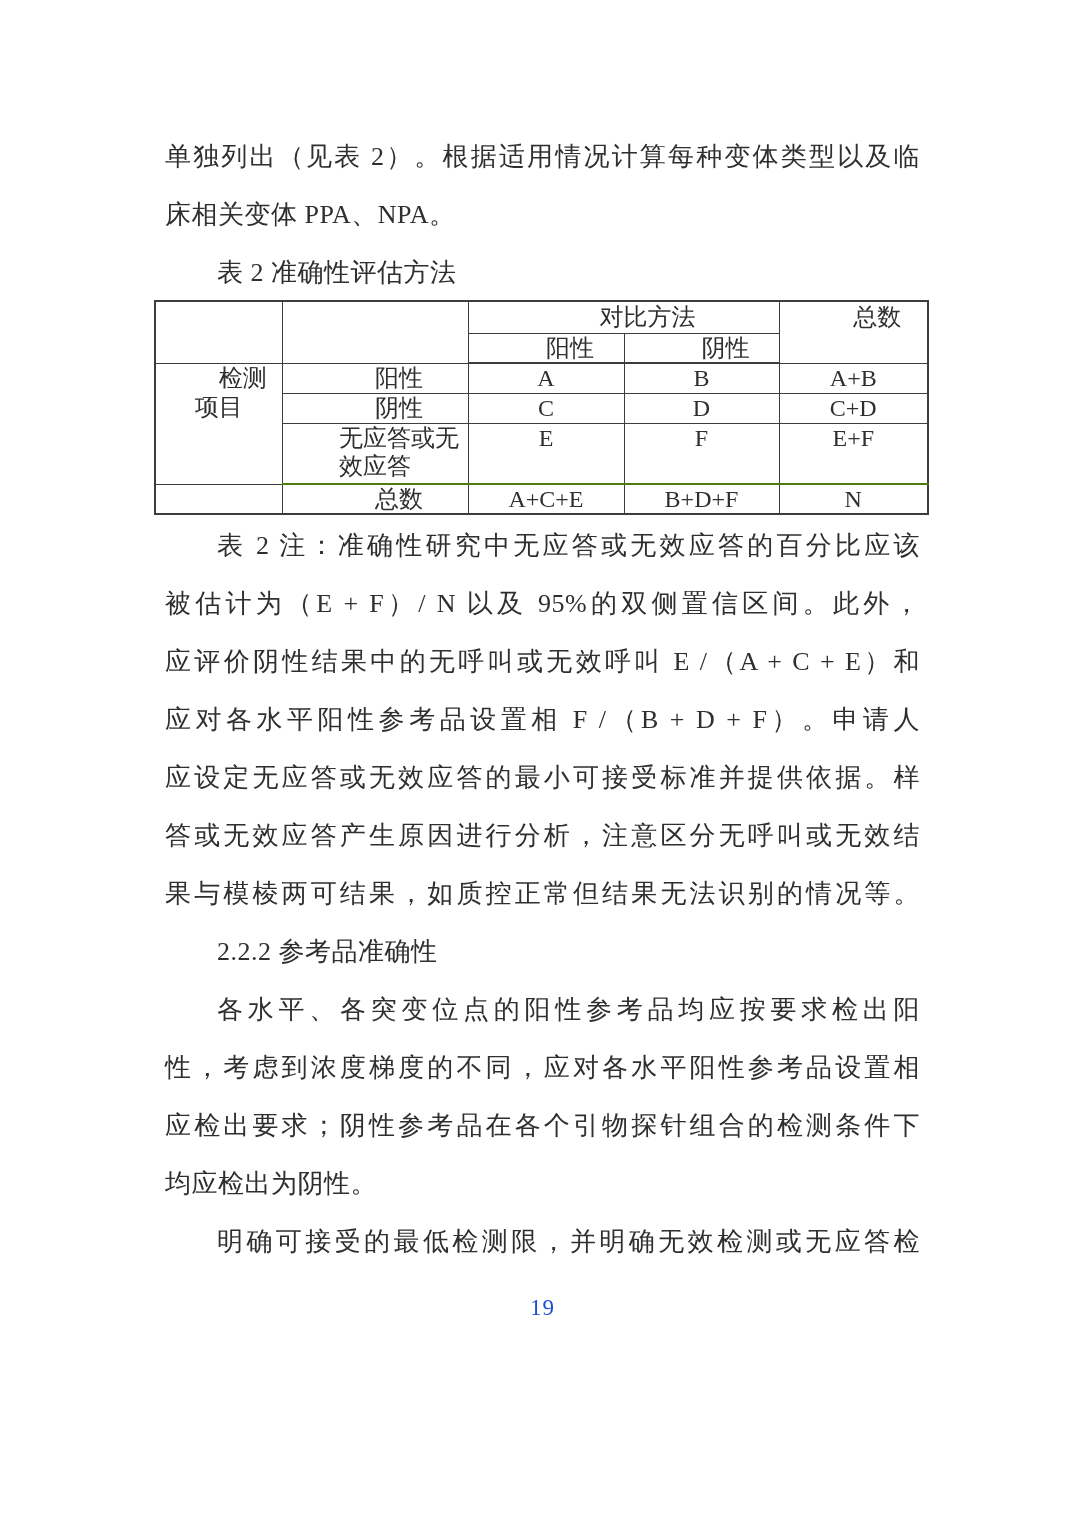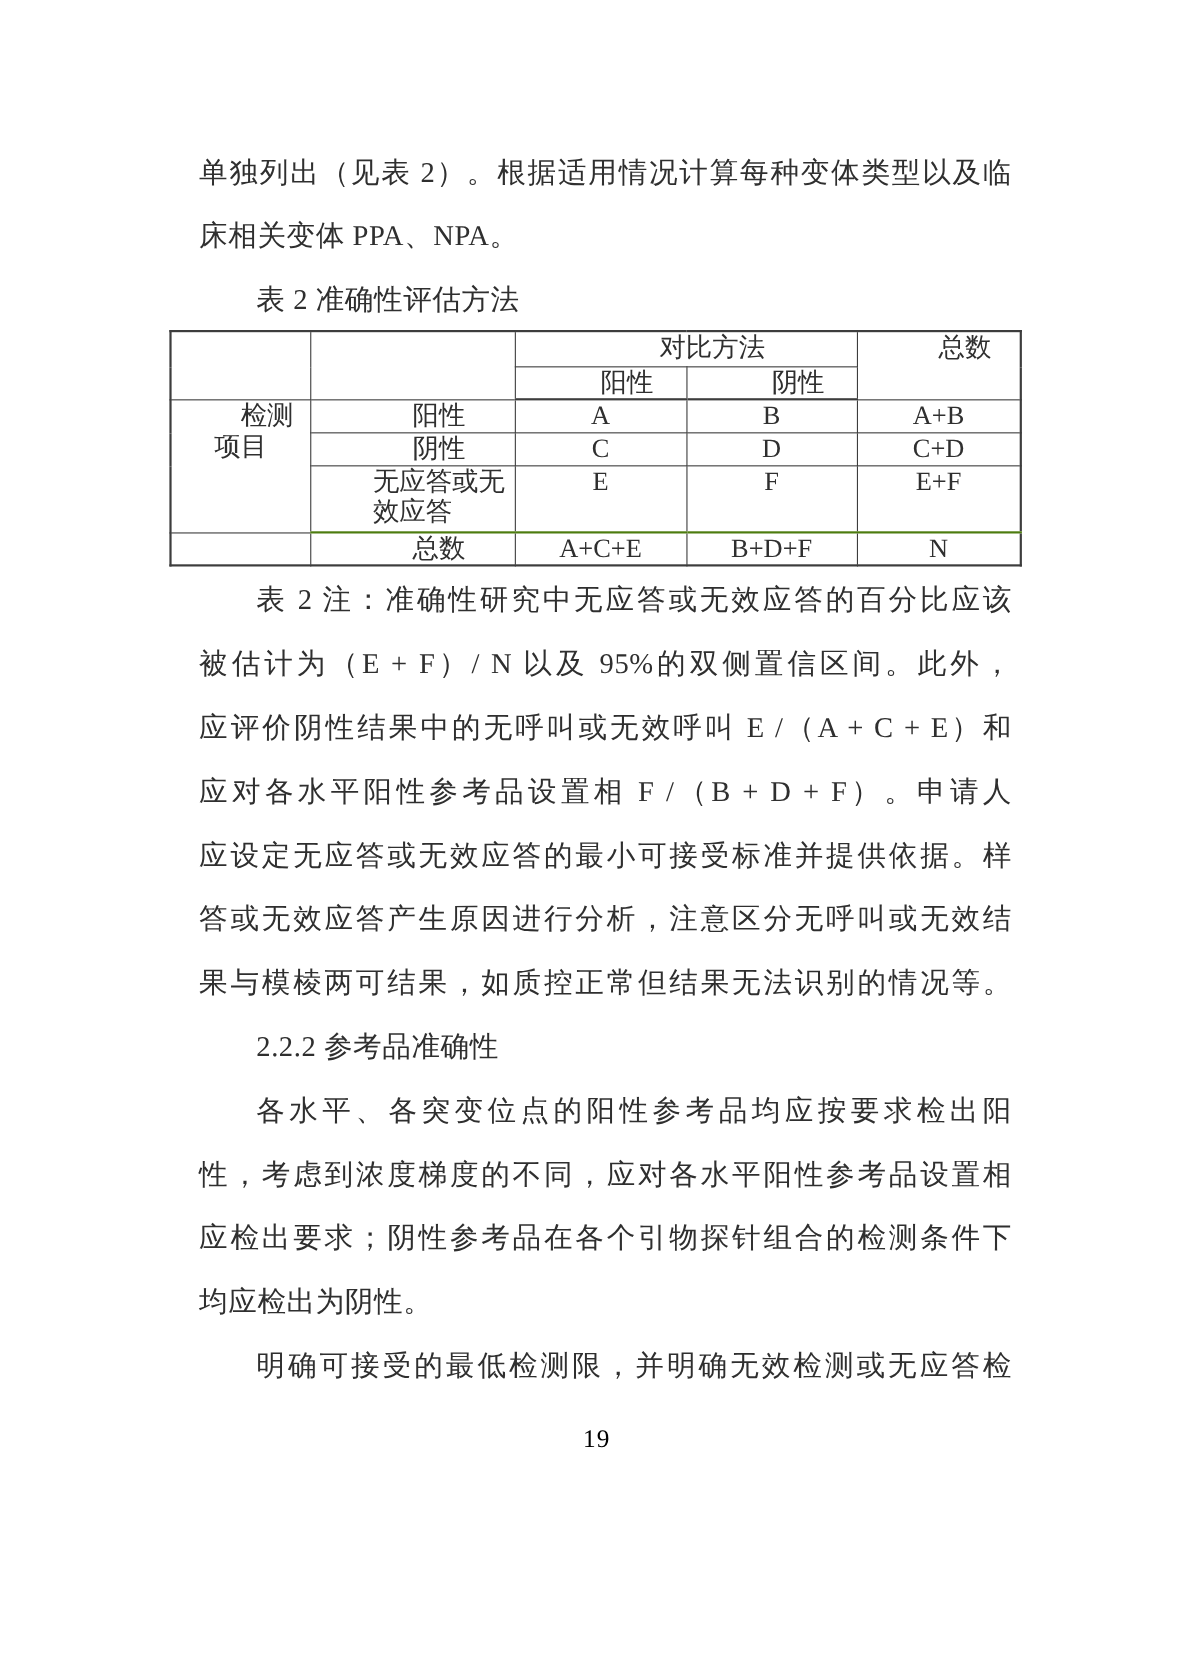--- a/index.html
+++ b/index.html
@@ -12,21 +12,20 @@
     font-family: "Liberation Serif", "DejaVu Serif", serif;
     color: #2f2f2f;
   }
   .content { padding: 128px 160px 0 165px; }
   .line {
     height: 58px;
     line-height: 58px;
     font-size: 26px;
     letter-spacing: 0.5px;
     white-space: nowrap;
-    margin-left: 16px;
   }
   .fill {
     white-space: normal;
     text-align: justify;
     text-align-last: justify;
   }
   .indent { text-indent: 52px; }
 
   
   .acc-table {
@@ -64,21 +63,21 @@
 
   .lab { text-align: center; text-indent: 48px; }
   .val { text-align: center; }
   .pre { white-space: pre-line; }
 
   .pagenum {
     margin-top: 24px;
     text-align: center;
     font-size: 23px;
     letter-spacing: 1px;
-    color: #000000;
+    color: #1d4ed8;
   }
 </style>
 </head>
 <body>
 
 <div class="page">
   <div class="content">
 
     <div class="line fill">单独列出（见表 2）。根据适用情况计算每种变体类型以及临</div>
     <div class="line">床相关变体 PPA、NPA。</div>

